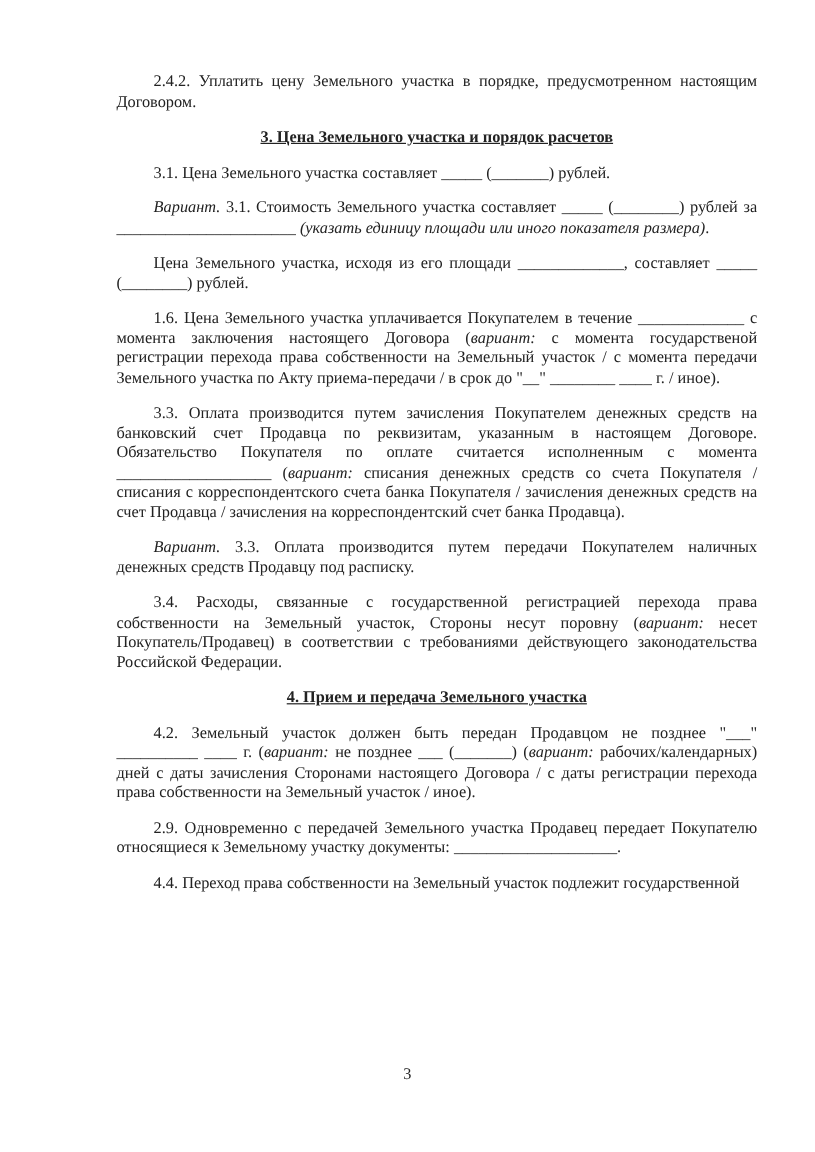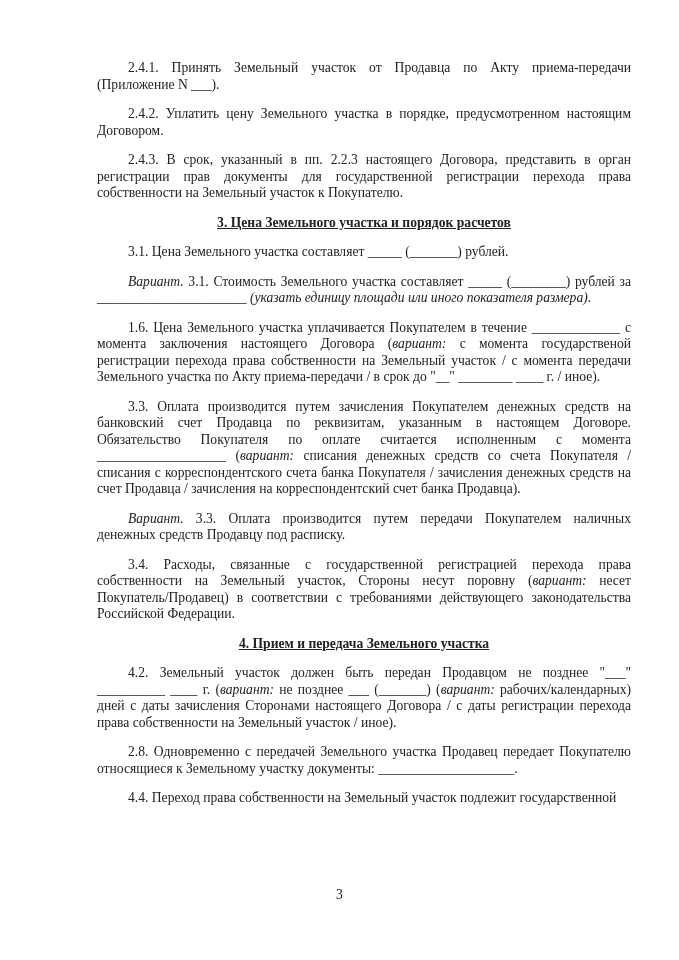--- a/index.html
+++ b/index.html
@@ -14,28 +14,27 @@
   i { font-style: italic; }
   .pagenum {
     position: absolute; left: 0; width: 679px; top: 887px; text-align: center;
     font-family: "Liberation Serif", serif; font-size: 13.6px; color: #222222;
   }
 </style>
 </head>
 <body>
 
 <div class="page" id="page">
-    <p class="p"><span>2.4.1. Принять Земельный участок от Продавца по Акту приема-передачи (Приложение N ___).</span></p>
     <p class="p"><span>2.4.2. Уплатить цену Земельного участка в порядке, предусмотренном настоящим Договором.</span></p>
-    <p class="p"><span>2.4.3. В срок, указанный в пп. 2.2.3 настоящего Договора, представить в орган регистрации прав документы для государственной регистрации перехода права собственности на Земельный участок к Покупателю.</span></p>
     <p class="h"><span>3. Цена Земельного участка и порядок расчетов</span></p>
     <p class="p"><span>3.1. Цена Земельного участка составляет _____ (_______) рублей.</span></p>
     <p class="p"><i>Вариант.</i><span> 3.1. Стоимость Земельного участка составляет _____ (________) рублей за ______________________ </span><i>(указать единицу площади или иного показателя размера)</i><span>.</span></p>
+    <p class="p"><span>Цена Земельного участка, исходя из его площади _____________, составляет _____ (________) рублей.</span></p>
     <p class="p"><span>1.6. Цена Земельного участка уплачивается Покупателем в течение _____________ с момента заключения настоящего Договора (</span><i>вариант:</i><span> с момента государственой регистрации перехода права собственности на Земельный участок / с момента передачи Земельного участка по Акту приема-передачи / в срок до "__" ________ ____ г. / иное).</span></p>
     <p class="p"><span>3.3. Оплата производится путем зачисления Покупателем денежных средств на банковский счет Продавца по реквизитам, указанным в настоящем Договоре. Обязательство Покупателя по оплате считается исполненным с момента ___________________ (</span><i>вариант:</i><span> списания денежных средств со счета Покупателя / списания с корреспондентского счета банка Покупателя / зачисления денежных средств на счет Продавца / зачисления на корреспондентский счет банка Продавца).</span></p>
     <p class="p"><i>Вариант.</i><span> 3.3. Оплата производится путем передачи Покупателем наличных денежных средств Продавцу под расписку.</span></p>
     <p class="p"><span>3.4. Расходы, связанные с государственной регистрацией перехода права собственности на Земельный участок, Стороны несут поровну (</span><i>вариант:</i><span> несет Покупатель/Продавец) в соответствии с требованиями действующего законодательства Российской Федерации.</span></p>
     <p class="h"><span>4. Прием и передача Земельного участка</span></p>
     <p class="p"><span>4.2. Земельный участок должен быть передан Продавцом не позднее "___" __________ ____ г. (</span><i>вариант:</i><span> не позднее ___ (_______) (</span><i>вариант:</i><span> рабочих/календарных) дней с даты зачисления Сторонами настоящего Договора / с даты регистрации перехода права собственности на Земельный участок / иное).</span></p>
-    <p class="p"><span>2.8. Одновременно с передачей Земельного участка Продавец передает Покупателю относящиеся к Земельному участку документы: ____________________.</span></p>
+    <p class="p"><span>2.9. Одновременно с передачей Земельного участка Продавец передает Покупателю относящиеся к Земельному участку документы: ____________________.</span></p>
     <p class="p"><span>4.4. Переход права собственности на Земельный участок подлежит государственной</span></p>
   </div>
 <div class="pagenum">3</div>
 
 </body></html>

